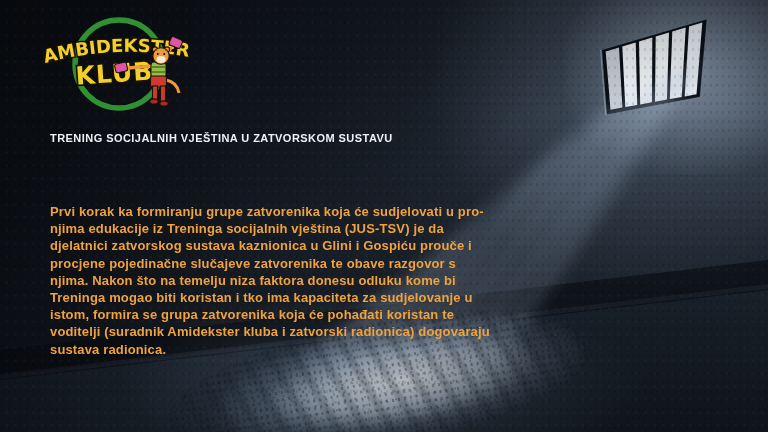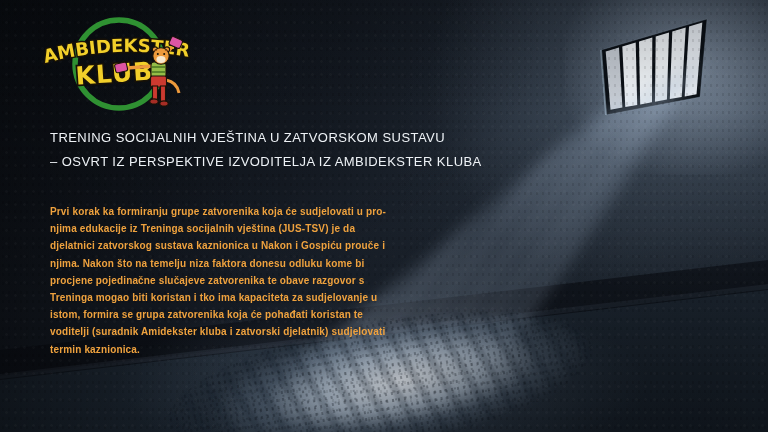--- a/index.html
+++ b/index.html
@@ -92,26 +92,26 @@
     opacity:.5;
   }
 
   
   .logo-svg{position:absolute;left:33px;top:16px;}
   .logo-word{font-family:"DejaVu Sans",sans-serif;font-weight:bold;fill:#f2cf2a;stroke:#171107;paint-order:stroke;}
 
   
   .title-block{
     position:absolute;left:50px;top:126px;
-    color:#eef2f6;font-weight:normal;font-size:13px;line-height:24px;letter-spacing:.45px;
+    color:#eef2f6;font-weight:bold;font-size:11px;line-height:24px;letter-spacing:.45px;
     white-space:nowrap;
   }
   .article-block{
     position:absolute;left:50px;top:203px;
-    color:#efa23e;font-weight:bold;font-size:10px;line-height:17.2px;letter-spacing:.15px;
+    color:#efa23e;font-weight:bold;font-size:13px;line-height:17.2px;letter-spacing:.15px;
     white-space:nowrap;
   }
 </style>
 </head>
 <body>
 
 <div class="stage">
 
   <div class="layer bg-base"></div>
   <div class="layer floor"></div>
@@ -170,28 +170,27 @@
       <ellipse cx="128" cy="43.5" rx="4.6" ry="3.4" fill="#f7e8cf" stroke="none"></ellipse>
       <circle cx="124.8" cy="38" r="1" fill="#14100a" stroke="none"></circle>
       <circle cx="131.2" cy="38" r="1" fill="#14100a" stroke="none"></circle>
       <line x1="121" y1="35" x2="124" y2="34" stroke="#8a4c14" stroke-width="1.2"></line>
       <line x1="132" y1="34" x2="135" y2="35" stroke="#8a4c14" stroke-width="1.2"></line>
     </g>
   </svg>
 
   <div class="title-block">
       <div>TRENING SOCIJALNIH VJEŠTINA U ZATVORSKOM SUSTAVU</div>
-      <div>– OSVRT IZ PERSPEKTIVE IZVODITELJA IZ AMBIDEKSTER KLUBA</div>
     </div>
 
   <div class="article-block">
       <div>Prvi korak ka formiranju grupe zatvorenika koja će sudjelovati u pro-</div>
       <div>njima edukacije iz Treninga socijalnih vještina (JUS-TSV) je da</div>
-      <div>djelatnici zatvorskog sustava kaznionica u Nakon i Gospiću prouče i</div>
+      <div>djelatnici zatvorskog sustava kaznionica u Glini i Gospiću prouče i</div>
+      <div>procjene pojedinačne slučajeve zatvorenika te obave razgovor s</div>
       <div>njima. Nakon što na temelju niza faktora donesu odluku kome bi</div>
-      <div>procjene pojedinačne slučajeve zatvorenika te obave razgovor s</div>
       <div>Treninga mogao biti koristan i tko ima kapaciteta za sudjelovanje u</div>
       <div>istom, formira se grupa zatvorenika koja će pohađati koristan te</div>
-      <div>voditelji (suradnik Amidekster kluba i zatvorski djelatnik) sudjelovati</div>
-      <div>termin kaznionica.</div>
+      <div>voditelji (suradnik Amidekster kluba i zatvorski radionica) dogovaraju</div>
+      <div>sustava radionica.</div>
     </div>
 
 </div>
 
 </body></html>

